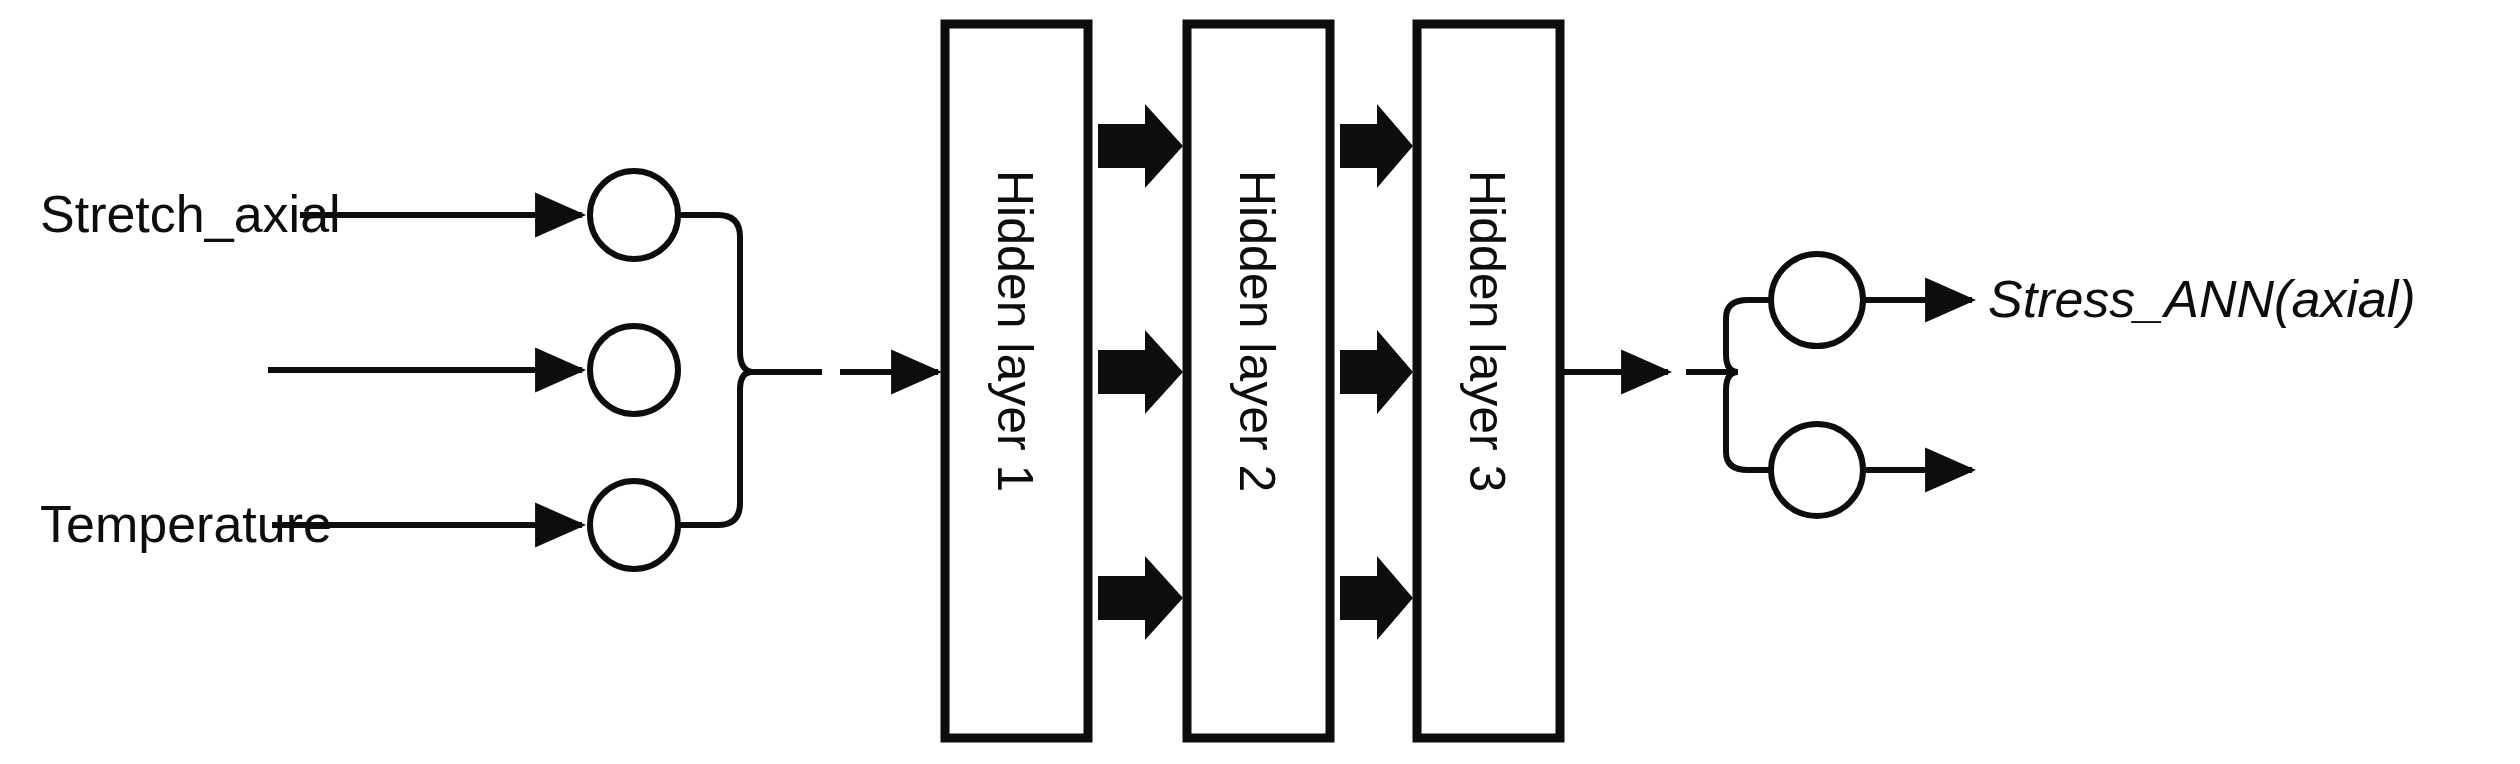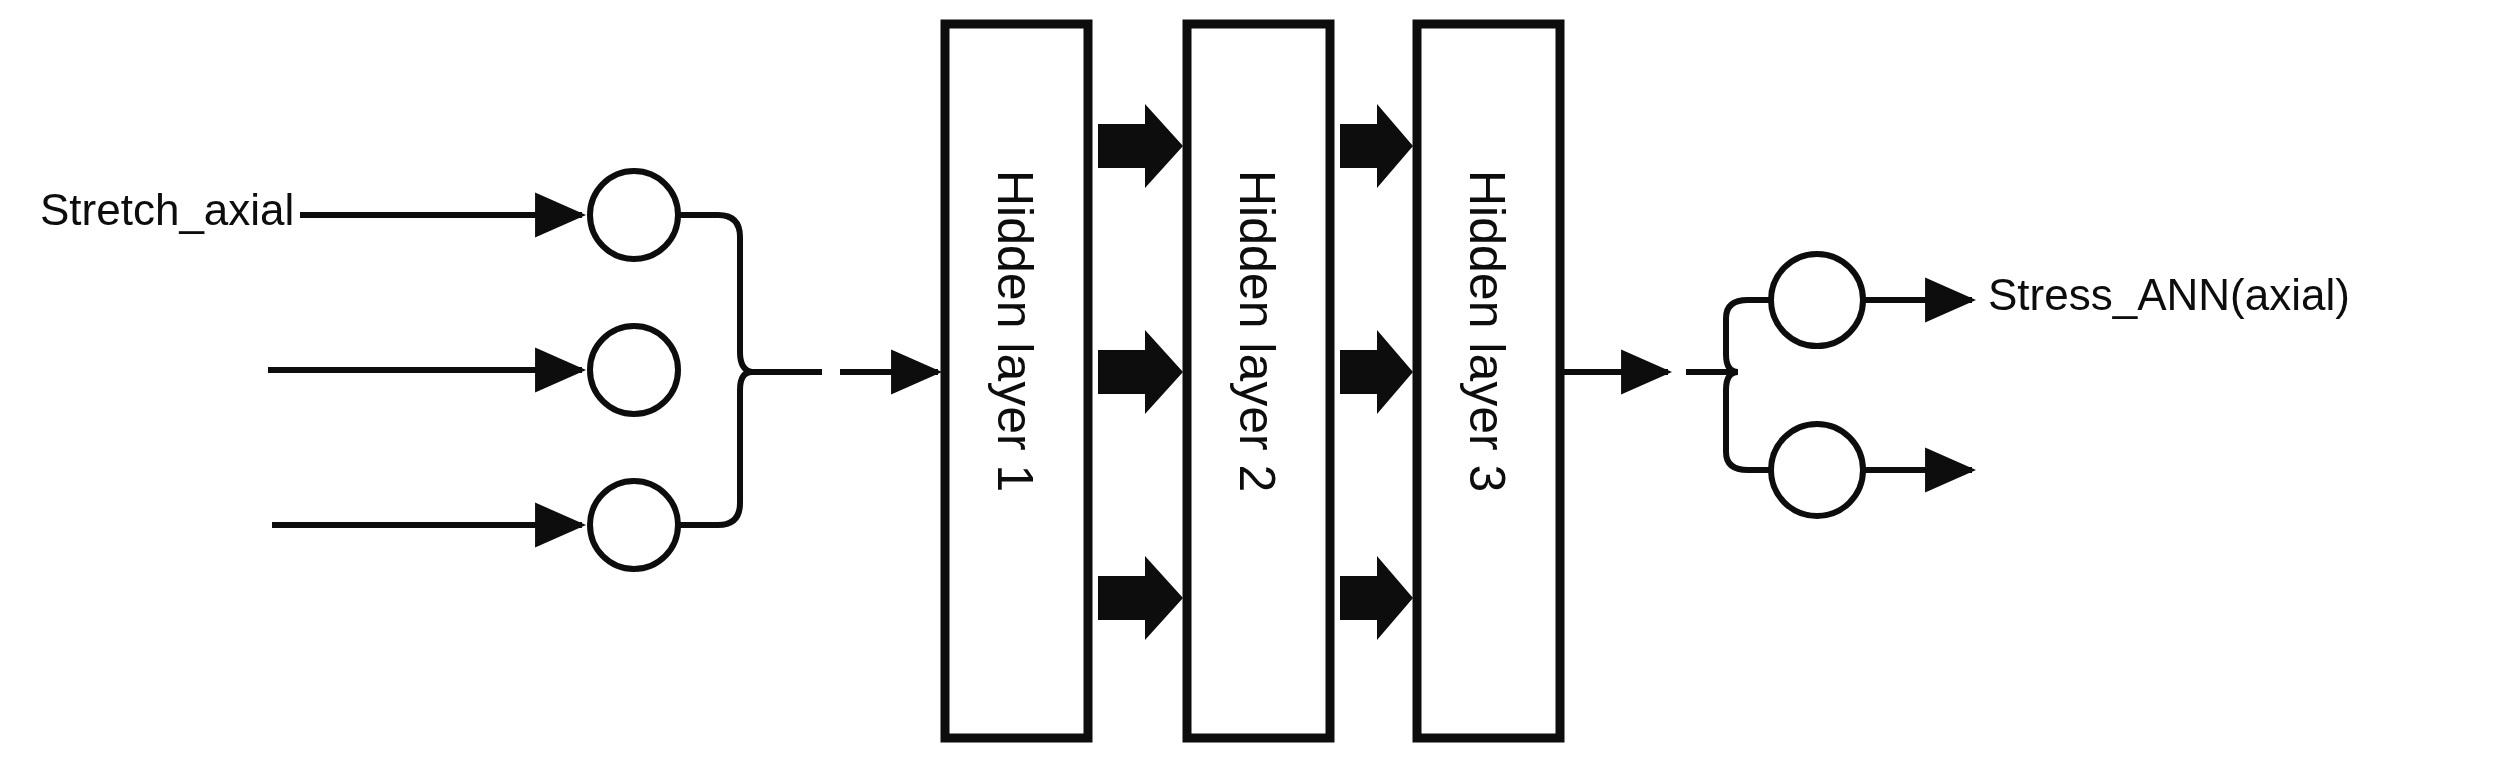--- a/index.html
+++ b/index.html
@@ -21,30 +21,31 @@
   #diagram-svg {
     position: absolute;
     left: 0;
     top: 0;
     width: 2520px;
     height: 764px;
   }
   .io-label {
     position: absolute;
     font-family: "Liberation Sans", sans-serif;
-    font-size: 44px;
+    font-size: 52px;
     color: #0d0d0d;
     white-space: nowrap;
     line-height: 1;
   }
   .input-label {
     text-align: left;
   }
   .output-label {
     text-align: center;
+    font-style: italic;
   }
   .layer-label {
     position: absolute;
     font-family: "Liberation Sans", sans-serif;
     font-size: 50px;
     color: #0d0d0d;
     white-space: nowrap;
     line-height: 1;
     transform-origin: 0 0;
   }
@@ -120,20 +121,21 @@
     <g>
       <line x1="1865" y1="300" x2="1972" y2="300" stroke="#0d0d0d" stroke-width="6" marker-end="url(#arrowThin)"></line>
       <line x1="1865" y1="470" x2="1972" y2="470" stroke="#0d0d0d" stroke-width="6" marker-end="url(#arrowThin)"></line>
     </g>
 
   </svg>
 
   <div class="io-label input-label" style="left:40px; top:188px;">Stretch_axial</div>
 
 
+  <div class="io-label input-label" style="left:40px; top:498px;">Temperature</div>
 
   <div class="layer-label" style="left:1040px; top:170px; transform:rotate(90deg);">Hidden layer 1</div>
 
   <div class="layer-label" style="left:1282px; top:170px; transform:rotate(90deg);">Hidden layer 2</div>
 
   <div class="layer-label" style="left:1512px; top:170px; transform:rotate(90deg);">Hidden layer 3</div>
 
   <div class="io-label output-label" style="left:1988px; top:273px;">Stress_ANN(axial)</div>
 
 

